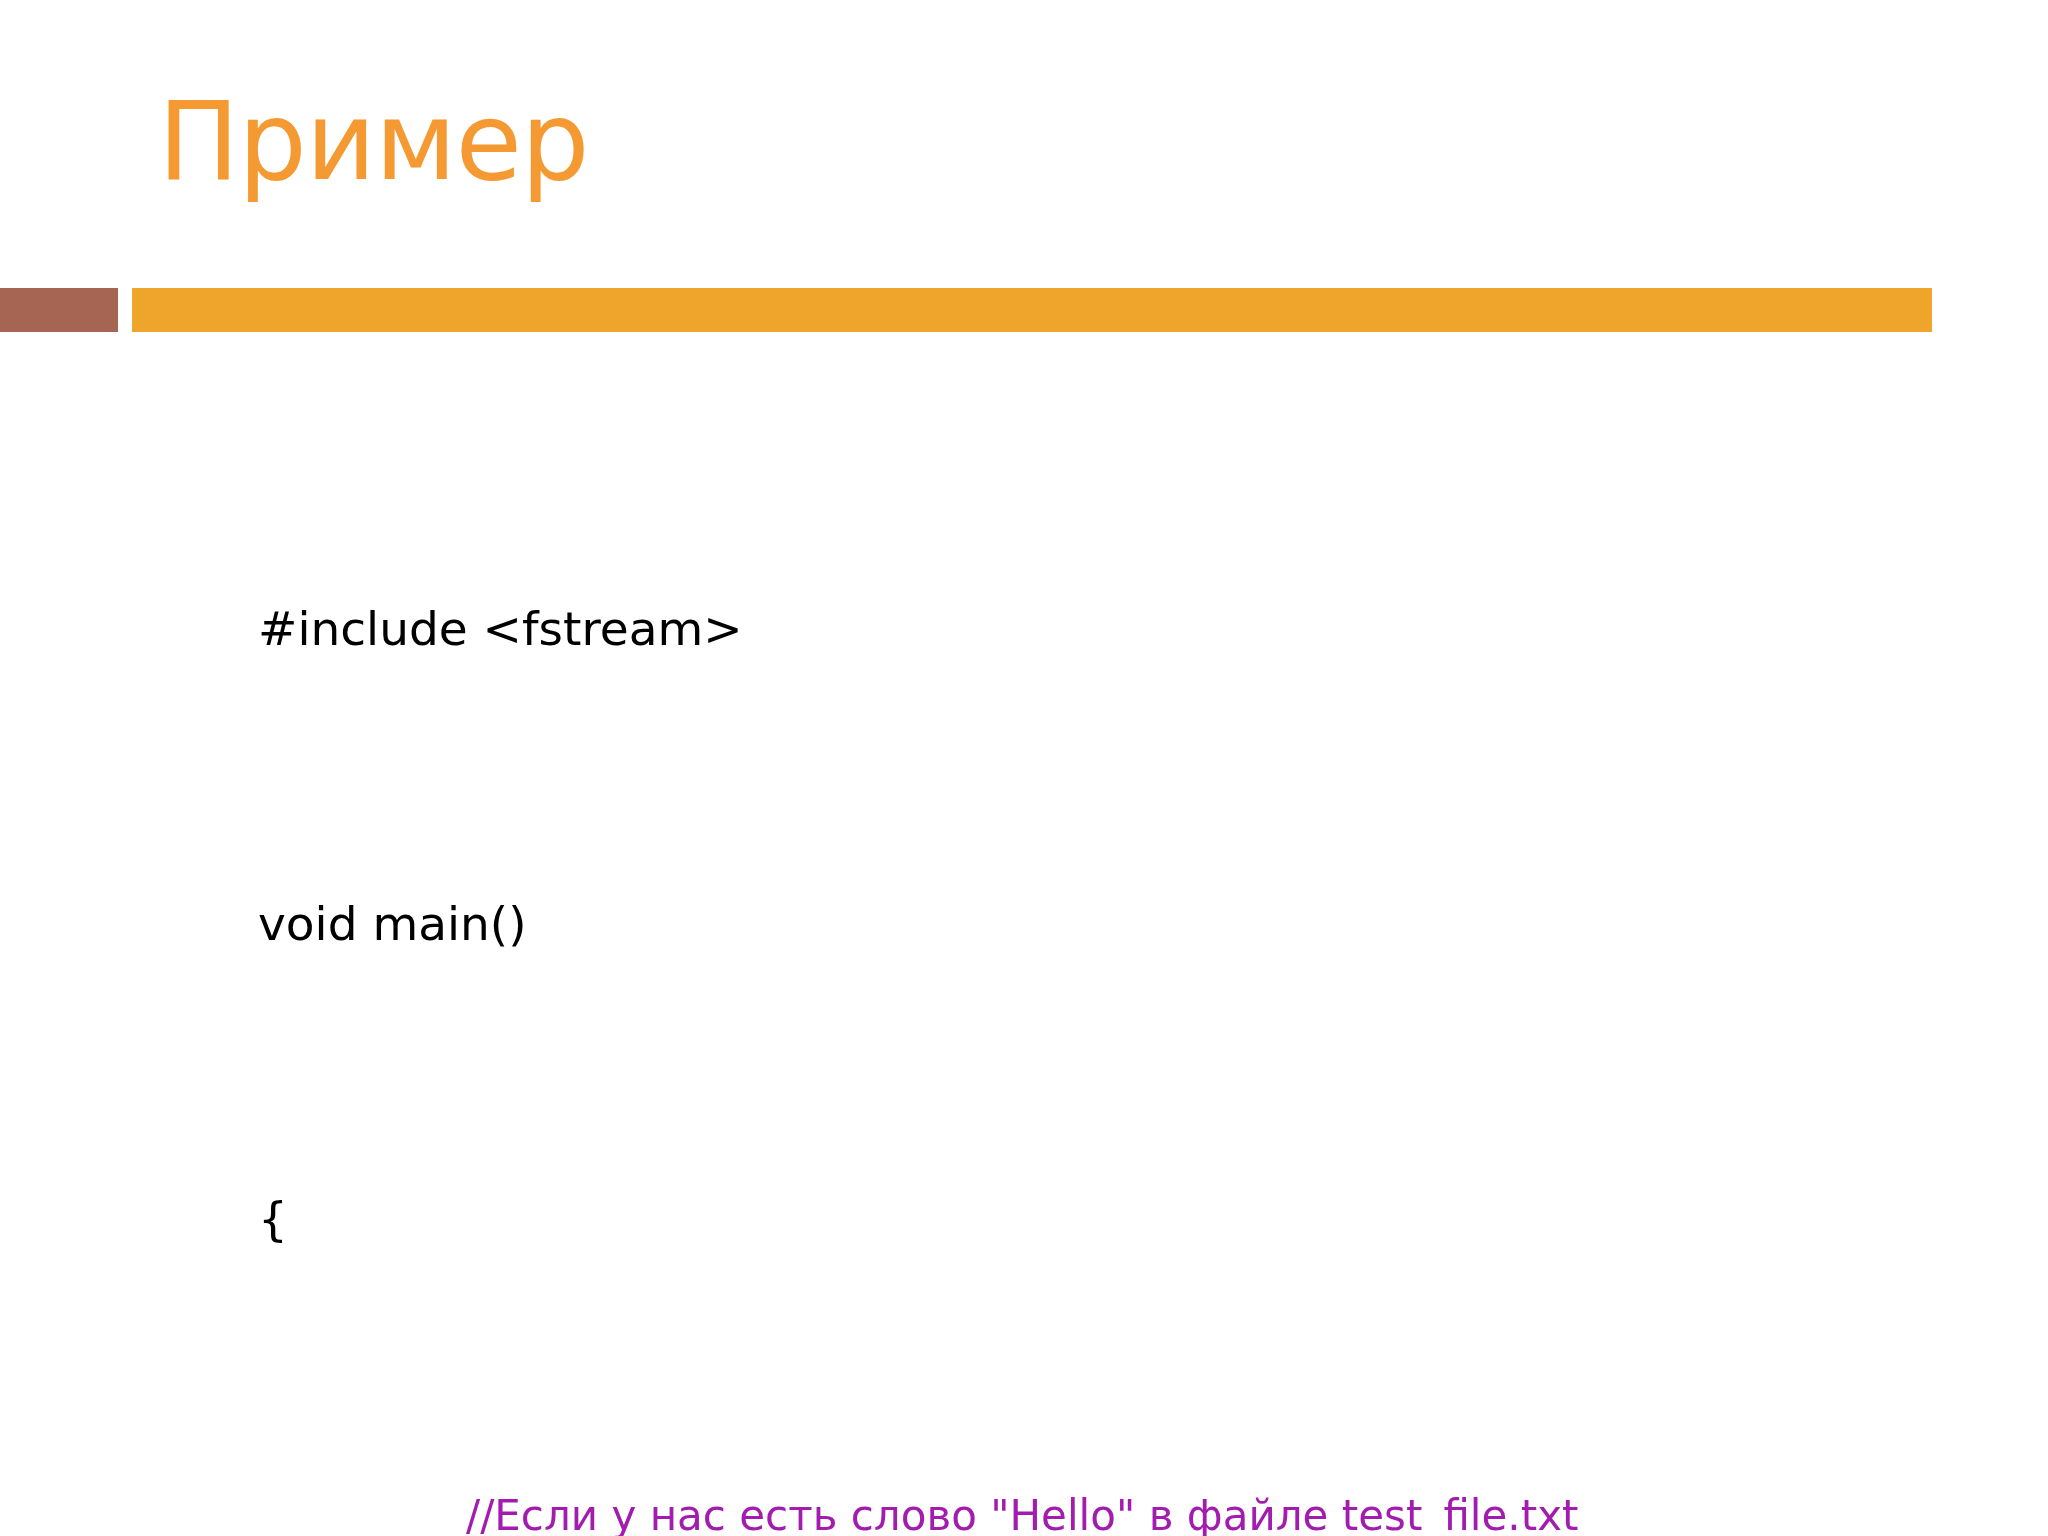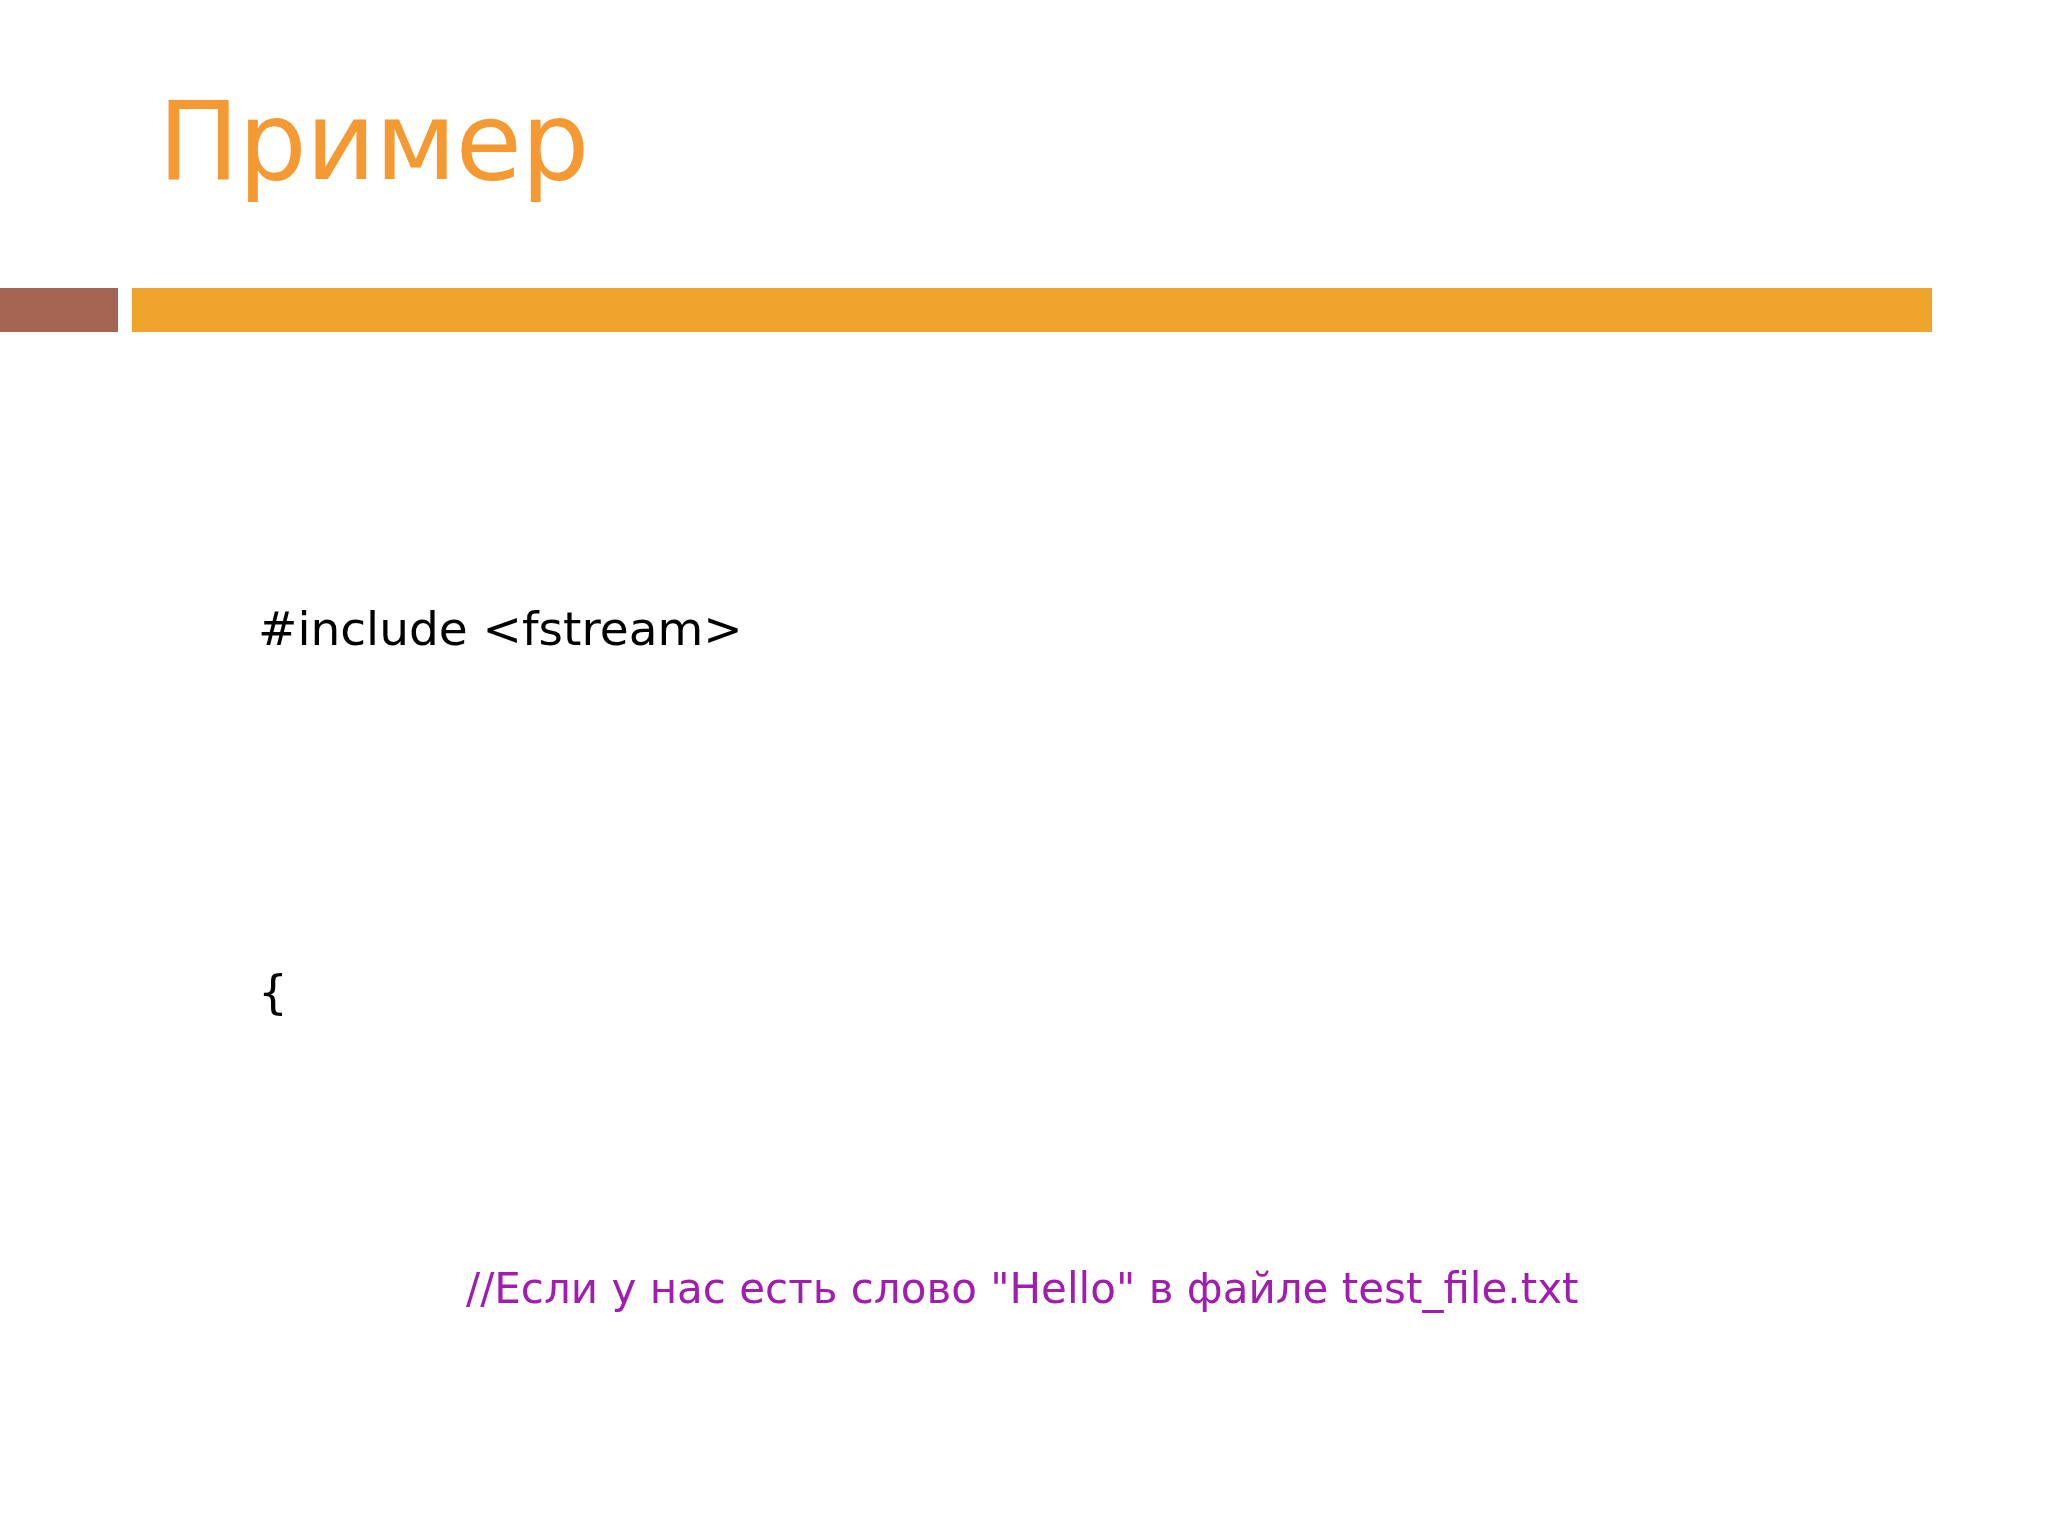--- a/index.html
+++ b/index.html
@@ -84,20 +84,21 @@
 
   <div id="title">Пример</div>
 
   <div id="rule-brown"></div>
   <div id="rule-orange"></div>
 
   <div id="code">
 
     <span class="code-line">#include &lt;fstream&gt;</span>
 
+    <span class="code-line">void main()</span>
 
     <span class="code-line">{</span>
 
     <span class="code-line"><span class="indent"></span><span class="cmt">//Если у нас есть слово "Hello" в файле test_file.txt</span></span>
 
     
 
     
 
     

